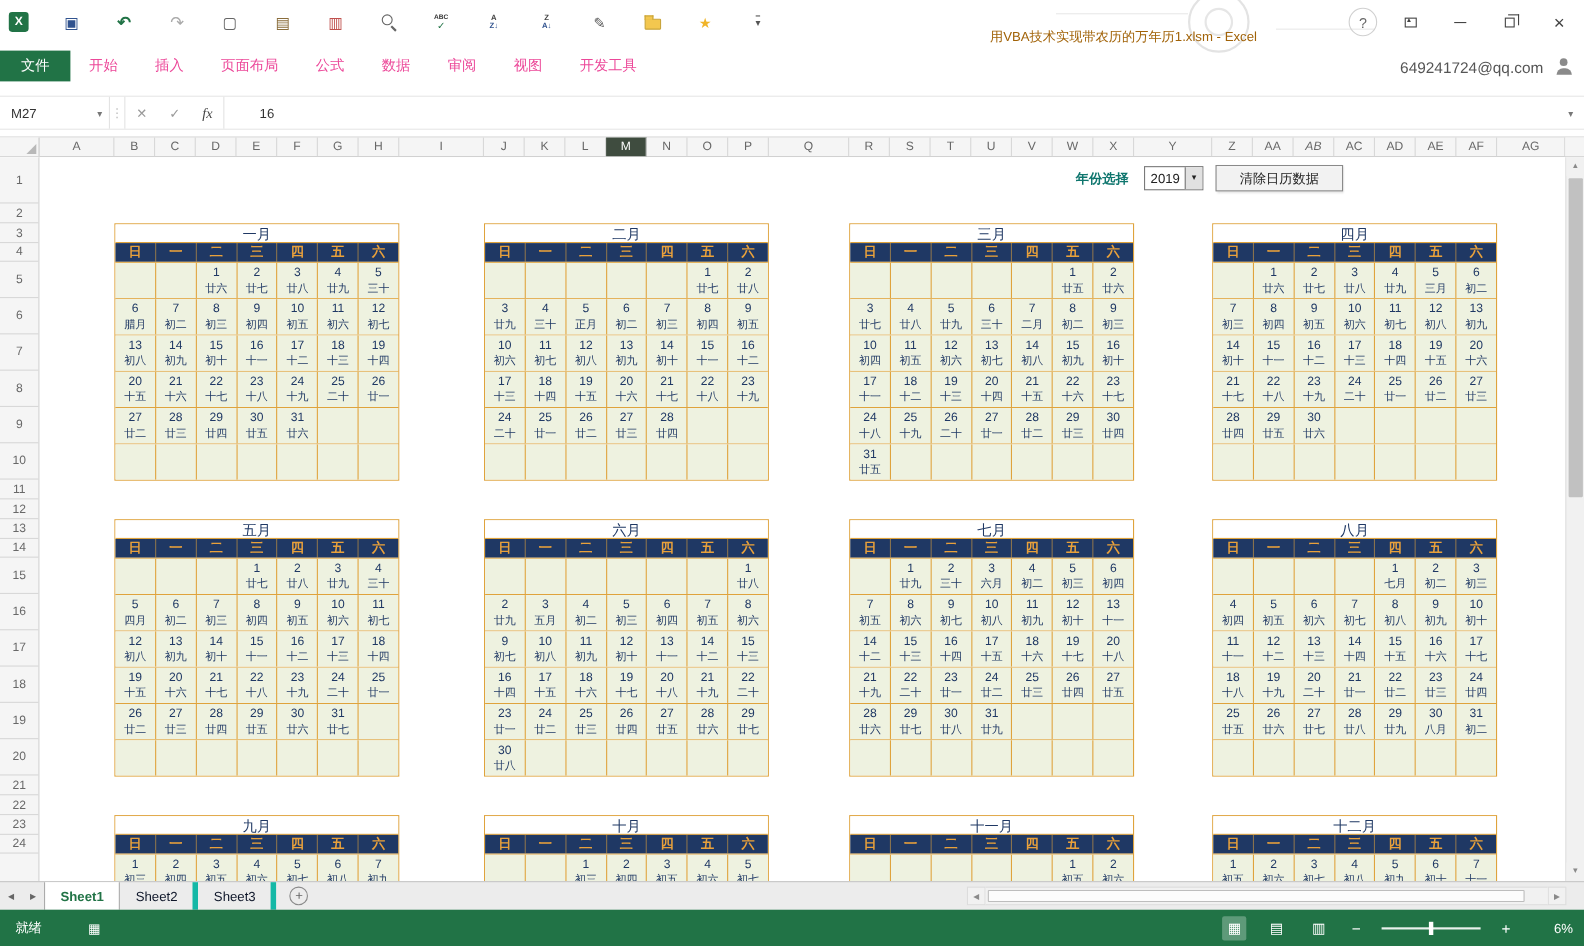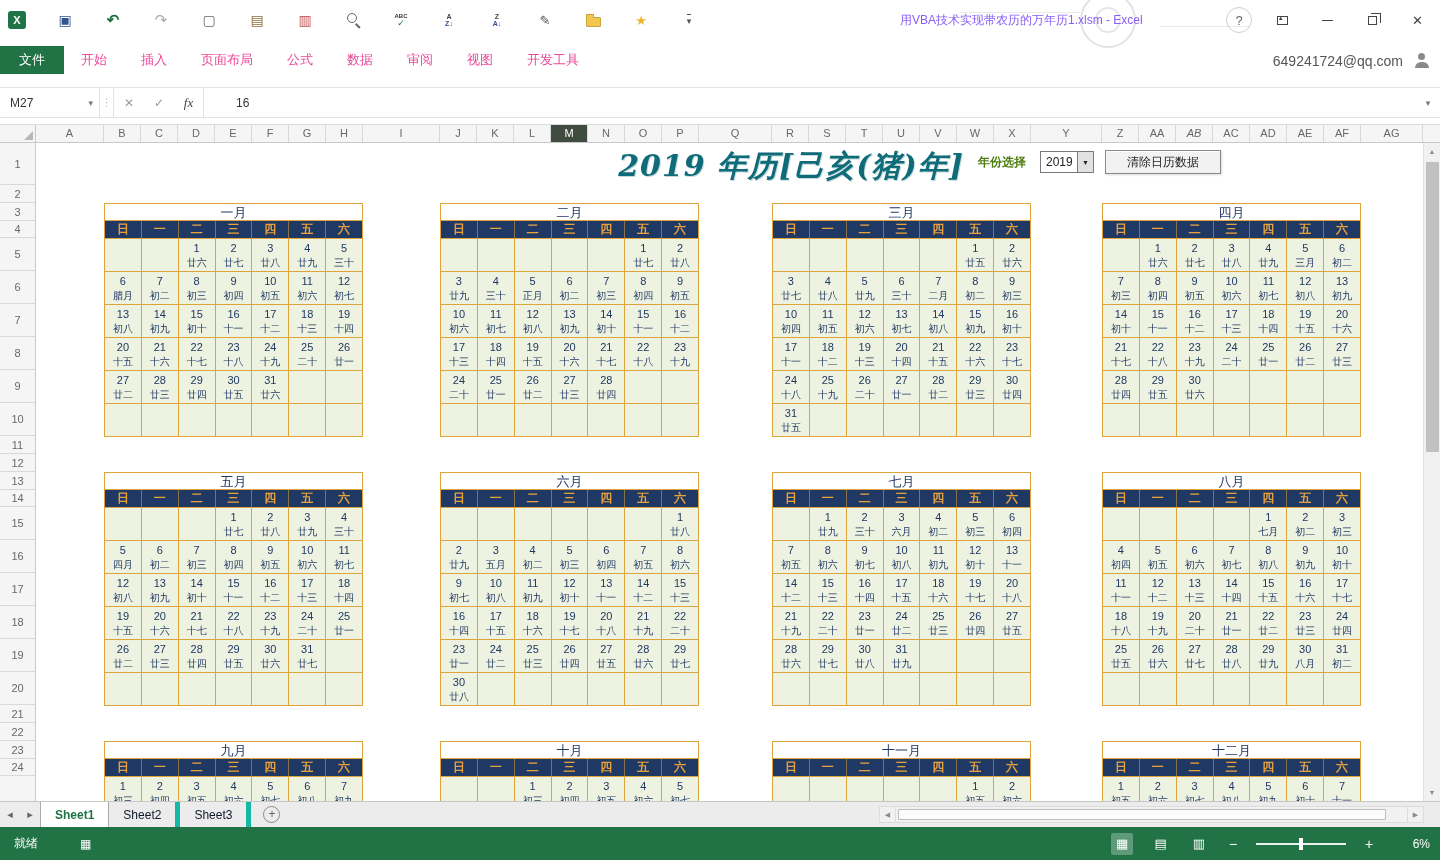--- a/index.html
+++ b/index.html
@@ -34,22 +34,22 @@
   .qat-sort-za::before { content:"Z"; font-size:7px; line-height:7px; color:#444; }
   .qat-sort-za::after  { content:"A↓"; font-size:7px; line-height:7px; color:#31538f; }
   .qat-pen::before { content:"✎"; color:#555; font-size:13px; }
   .qat-folder::before { content:""; width:13px; height:8px; background:#f3c74f; border:1px solid #c9a53d;
                         border-radius:1px; position:absolute; top:6px; left:2px; }
   .qat-folder::after { content:""; width:6px; height:3px; background:#f3c74f; border:1px solid #c9a53d;
                        border-bottom:none; position:absolute; top:3px; left:2px; }
   .qat-favorite::before { content:"★"; color:#f0b429; font-size:13px; }
   .qat-customize-qat::before { content:"▾"; color:#555; font-size:9px; border-top:1px solid #555; padding-top:1px; }
 
-  .tb-title { position:absolute; left:900px; top:0; height:40px; line-height:40px;
-              font-size:12px; color:#8b5cf6; white-space:nowrap; z-index:2; }
+  .tb-title { position:absolute; left:900px; top:13px; height:40px; line-height:40px;
+              font-size:12px; color:#a16207; white-space:nowrap; z-index:2; }
   .tb-deco { position:absolute; right:120px; top:0; height:40px; width:360px; z-index:1; pointer-events:none; }
   .deco-c1 { position:absolute; width:56px; height:56px; border:2px solid #e3e3e3; border-radius:50%;
              left:120px; top:-8px; }
   .deco-c2 { position:absolute; width:26px; height:26px; border:2px solid #e6e6e6; border-radius:50%;
              left:135px; top:7px; }
   .deco-l1 { position:absolute; width:120px; height:1px; background:#e9e9e9; left:0; top:12px; }
   .deco-l2 { position:absolute; width:90px; height:1px; background:#e9e9e9; left:200px; top:26px; }
   .tb-controls { position:absolute; right:0; top:0; height:40px; display:flex; align-items:center; z-index:3; }
   .tb-btn { width:45px; height:40px; display:flex; align-items:center; justify-content:center;
             font-size:13px; color:#444; cursor:default; }
@@ -108,21 +108,21 @@
   .rowheaders { width:36px; background:#f5f5f5; border-right:1px solid #c9c9c9; }
   .rowh { text-align:center; font-size:11px; color:#686868; border-bottom:1px solid #d8d8d8;
           display:flex; align-items:center; justify-content:center; cursor:default; }
   .sheet { position:relative; width:1387px; overflow:hidden; background:#fff; }
 
   .page-title { position:absolute; left:520px; top:0px; width:470px; height:46px; line-height:46px;
                 text-align:center; font-family:"DejaVu Serif", serif; font-style:italic; font-weight:bold;
                 font-size:30px; letter-spacing:1px; color:#0f6b78; text-shadow:1px 1px 0 rgba(15,107,120,.25);
                 white-space:nowrap; }
   .year-label { position:absolute; left:942px; top:8px; height:22px; line-height:22px; font-size:12px;
-                font-weight:bold; color:#4d7c0f; }
+                font-weight:bold; color:#0f766e; }
   .year-combo { position:absolute; left:1004px; top:8px; width:54px; height:22px; background:#fff;
                 border:1px solid #7a7a7a; display:flex; align-items:center; }
   .yc-val { flex:1; font-size:12px; color:#222; padding-left:5px; }
   .yc-btn { width:16px; height:100%; background:#e1e1e1; border-left:1px solid #7a7a7a; display:flex;
             align-items:center; justify-content:center; font-size:7px; color:#222; }
   .clear-btn { position:absolute; left:1069px; top:7px; width:116px; height:24px; background:#f2f2f2;
                border:1px solid #8a8a8a; box-shadow:inset 0 1px 0 #fff, 1px 1px 2px rgba(0,0,0,.15);
                font-size:12px; color:#222; text-align:center; line-height:22px; cursor:default; }
 
   
@@ -323,21 +323,20 @@
         <div class="rowh" style="height: 33px;">17</div>
         <div class="rowh" style="height: 33px;">18</div>
         <div class="rowh" style="height: 33px;">19</div>
         <div class="rowh" style="height: 33px;">20</div>
         <div class="rowh" style="height: 18px;">21</div>
         <div class="rowh" style="height: 18px;">22</div>
         <div class="rowh" style="height: 18px;">23</div>
         <div class="rowh" style="height: 17px;">24</div>
       </div>
     <div class="sheet" id="sheet">
-      <div class="page-title">2019 年历[己亥(猪)年]</div>
       <div class="year-label">年份选择</div>
       <div class="year-combo">
         <span class="yc-val">2019</span>
         <span class="yc-btn">▼</span>
       </div>
       <div class="clear-btn">清除日历数据</div>
     <div class="cal" style="left: 68px; top: 60px;">
           <div class="cal-title">一月</div>
           <div class="cal-head">
             <span>日</span>

